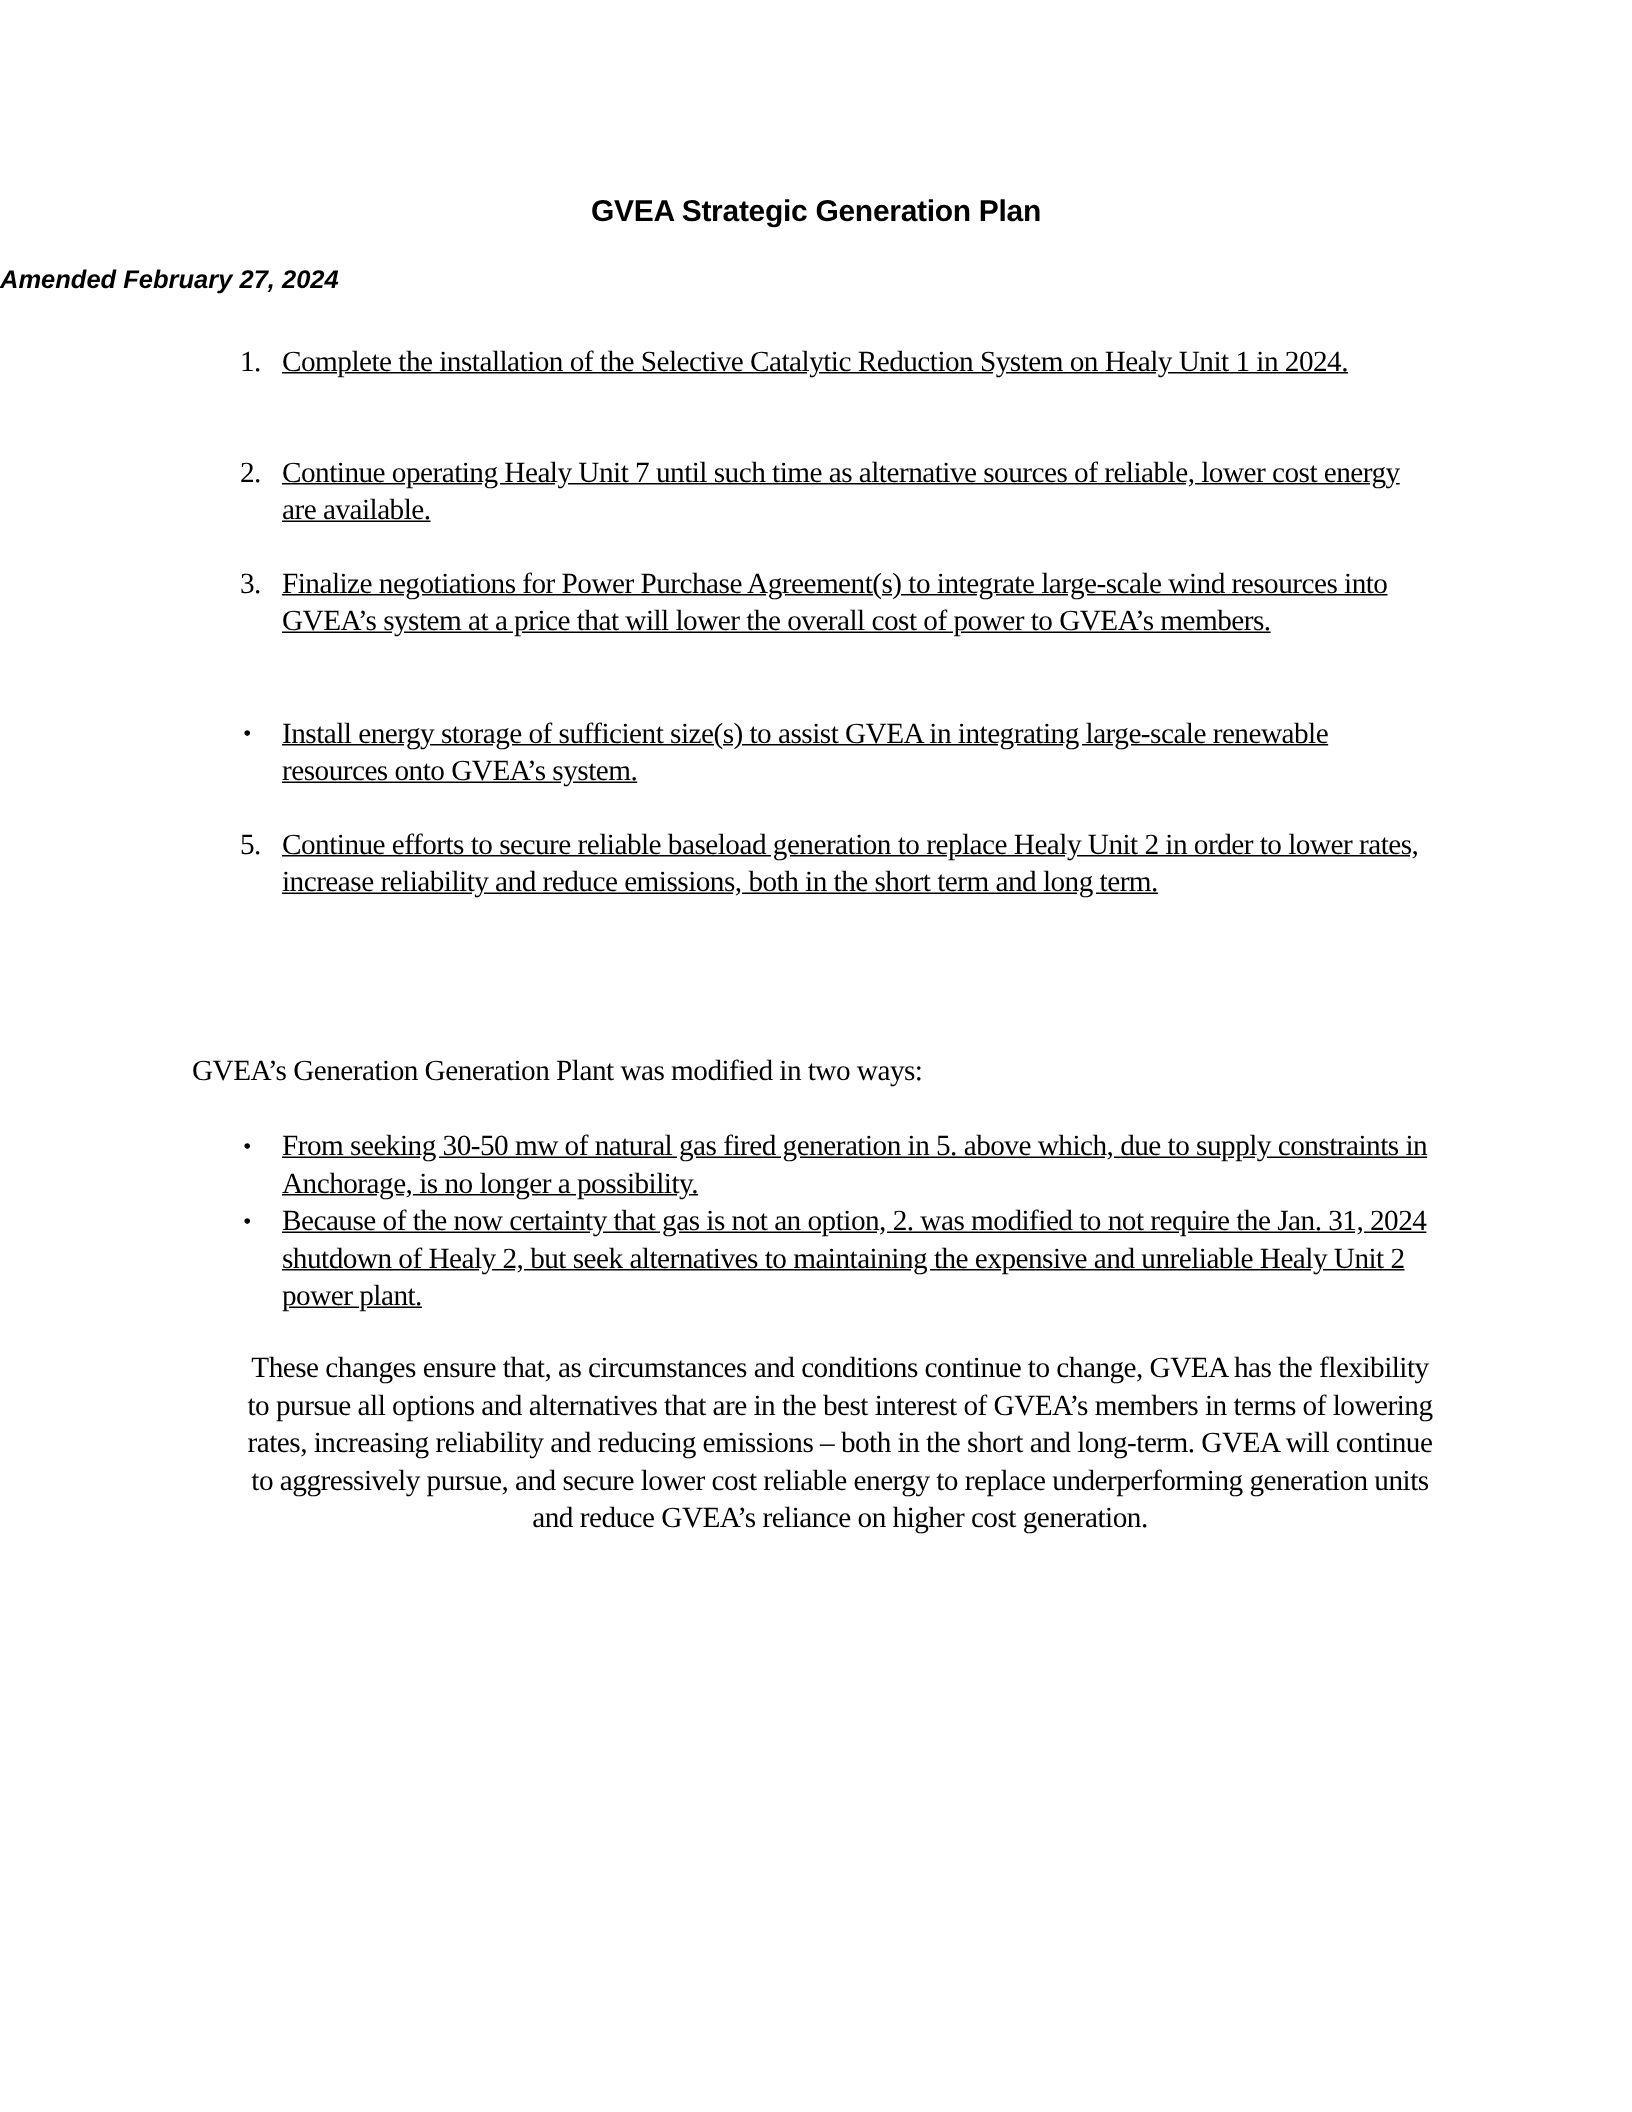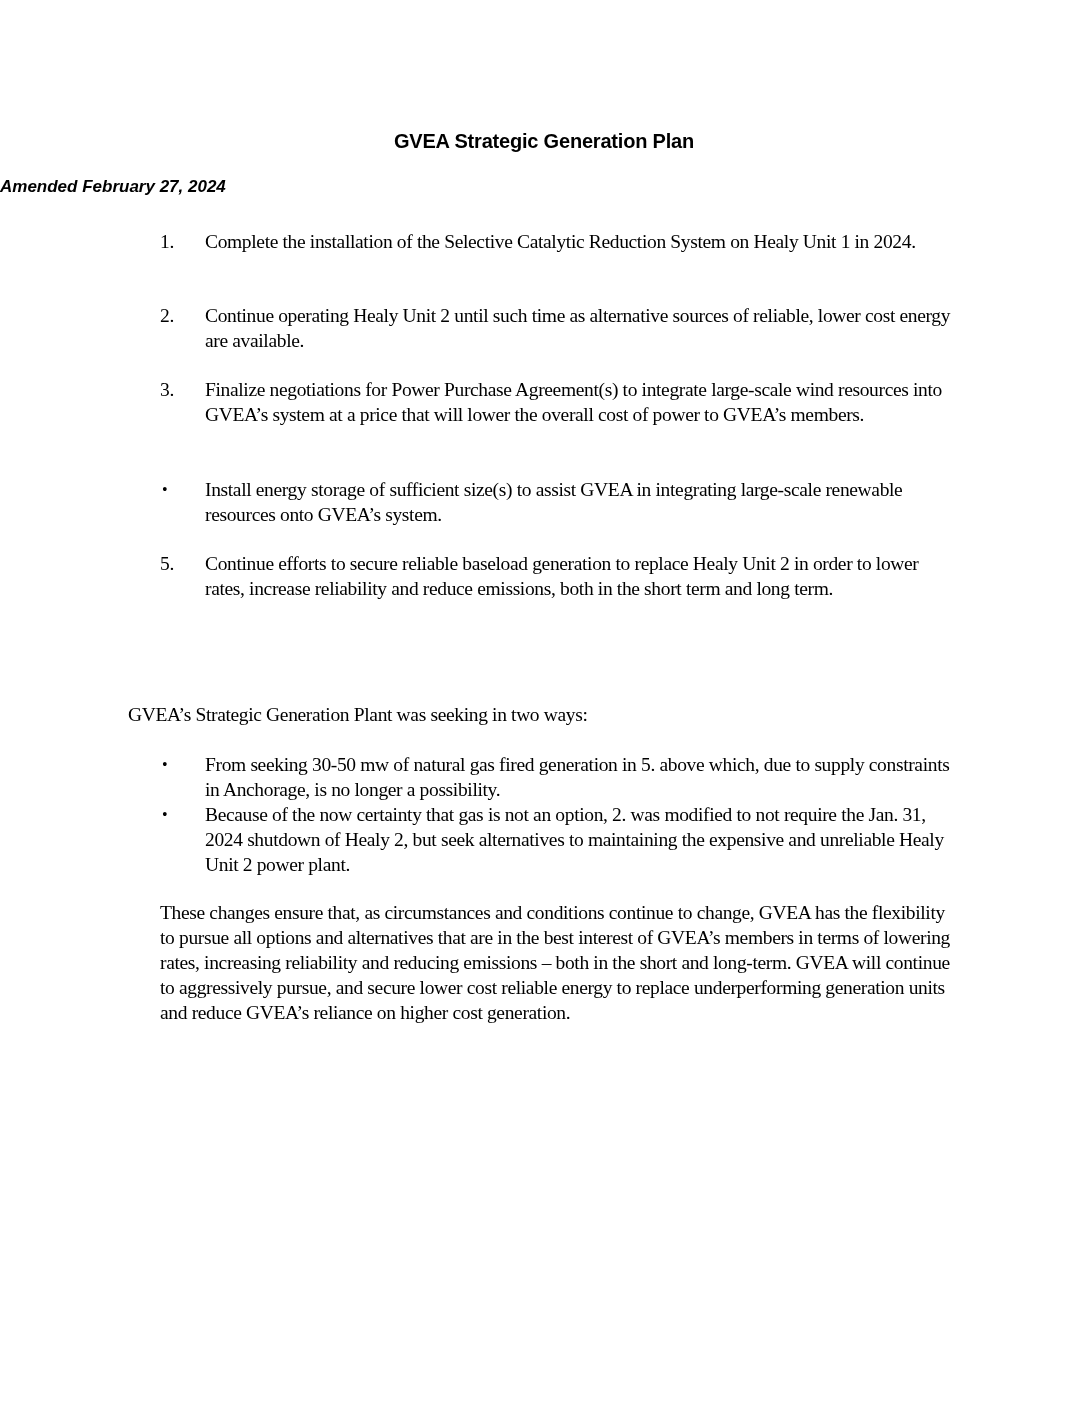--- a/index.html
+++ b/index.html
@@ -15,63 +15,63 @@
       font-family: "Liberation Sans", "DejaVu Sans", sans-serif; font-weight: bold; font-style: italic;
       font-size: 17px; margin: 0;
     }
     .serif {
       font-family: "Liberation Serif", "DejaVu Serif", serif; font-size: 19.5px; line-height: 25px;
       letter-spacing: -0.35px;
     }
     .item { position: absolute; left: 160px; width: 800px; }
     .item .marker { position: absolute; left: 0; top: 0; width: 32px; }
     .item .marker.bullet { font-size: 16px; left: 2px; }
-    .item .text { margin-left: 45px; }
+    .item .text { margin-left: 28px; text-decoration: underline; }
     .section-heading {
       position: absolute; left: 0; width: 1088px; top: 650px; text-align: center;
       font-family: "Liberation Sans", "DejaVu Sans", sans-serif; font-weight: bold; font-size: 17px;
       text-decoration: underline; margin: 0;
     }
     .intro { position: absolute; left: 128px; top: 702px; width: 820px; }
-    .closing { position: absolute; left: 160px; top: 900px; width: 800px; }
+    .closing { position: absolute; left: 160px; top: 900px; width: 800px; text-align: center; }
   </style>
 </head>
 <body>
 
 <div class="page">
   <h1 class="title">GVEA Strategic Generation Plan</h1>
   <h2 class="subtitle">Amended February 27, 2024</h2>
 
   <div class="item serif" style="top:229px">
     <span class="marker">1.</span>
     <div class="text">Complete the installation of the Selective Catalytic Reduction System on Healy Unit 1 in 2024.</div>
   </div>
 
   <div class="item serif" style="top:303px">
     <span class="marker">2.</span>
-    <div class="text">Continue operating Healy Unit 2 until such time as alternative sources of reliable, lower cost energy are available.</div>
+    <div class="text">Continue operating Healy Unit 7 until such time as alternative sources of reliable, lower cost energy are available.</div>
   </div>
 
   <div class="item serif" style="top:377px">
     <span class="marker">3.</span>
     <div class="text">Finalize negotiations for Power Purchase Agreement(s) to integrate large-scale wind resources into GVEA’s system at a price that will lower the overall cost of power to GVEA’s members.</div>
   </div>
 
   <div class="item serif" style="top:477px">
     <span class="marker bullet">•</span>
     <div class="text">Install energy storage of sufficient size(s) to assist GVEA in integrating large-scale renewable resources onto GVEA’s system.</div>
   </div>
 
   <div class="item serif" style="top:551px">
     <span class="marker">5.</span>
     <div class="text">Continue efforts to secure reliable baseload generation to replace Healy Unit 2 in order to lower rates, increase reliability and reduce emissions, both in the short term and long term.</div>
   </div>
 
 
-  <p class="intro serif" style="margin:0">GVEA’s Strategic Generation Plant was seeking in two ways:</p>
+  <p class="intro serif" style="margin:0">GVEA’s Generation Generation Plant was modified in two ways:</p>
 
   <div class="item serif" style="top:752px">
     <span class="marker bullet">•</span>
     <div class="text">From seeking 30-50 mw of natural gas fired generation in 5. above which, due to supply constraints in Anchorage, is no longer a possibility.</div>
   </div>
 
   <div class="item serif" style="top:802px">
     <span class="marker bullet">•</span>
     <div class="text">Because of the now certainty that gas is not an option, 2. was modified to not require the Jan. 31, 2024 shutdown of Healy 2, but seek alternatives to maintaining the expensive and unreliable Healy Unit 2 power plant.</div>
   </div>

